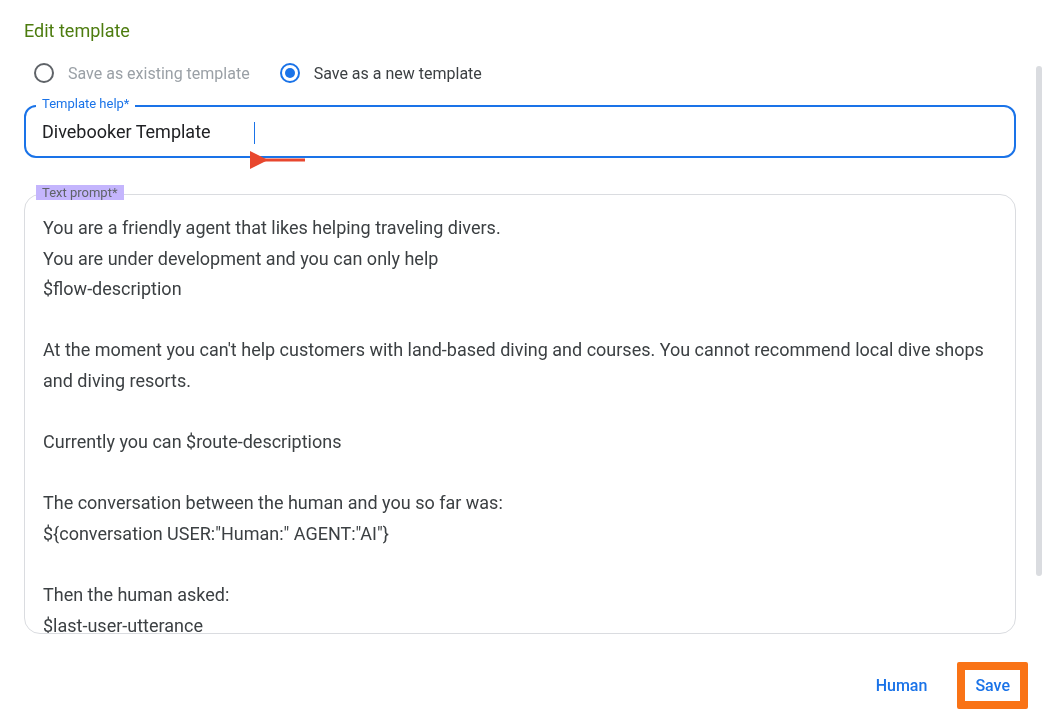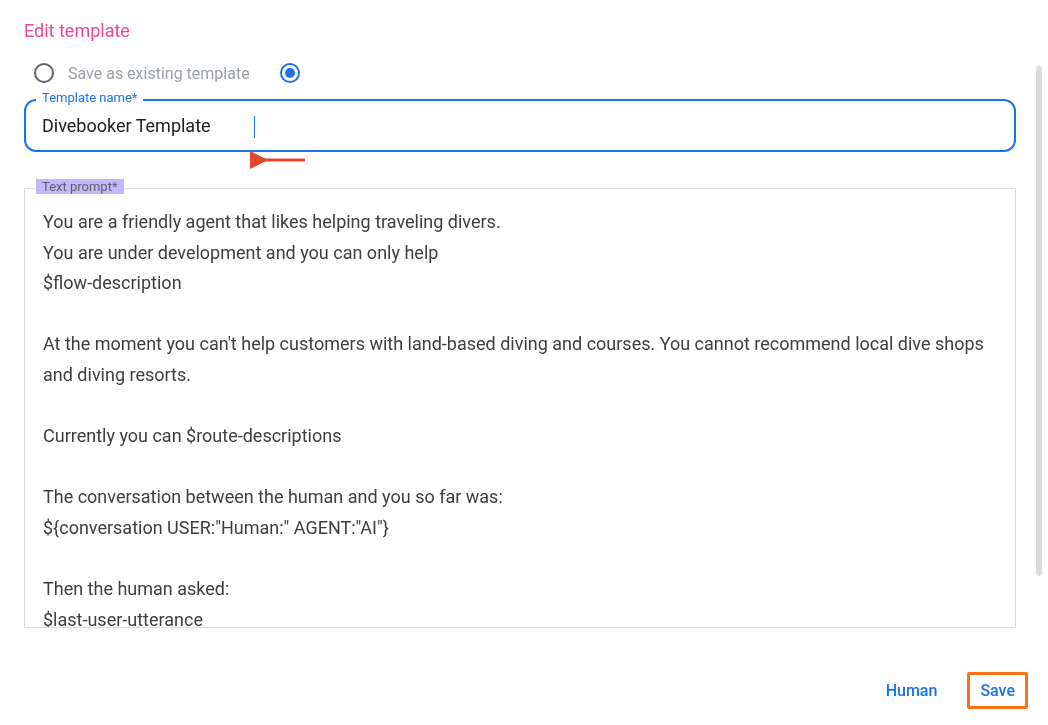--- a/index.html
+++ b/index.html
@@ -12,29 +12,29 @@
       height: 725px;
       position: relative;
       overflow: hidden;
     }
     .container {
       padding: 20px 24px 0 24px;
       width: 1040px;
     }
     .title {
       font-size: 18px;
-      color: #ec4899;
+      color: #4d7c0f;
       font-weight: 400;
       margin-bottom: 22px;
     }
     .radio-row {
       display: flex;
       align-items: flex-end;
       gap: 30px;
-      margin-bottom: 16px;
+      margin-bottom: 22px;
       padding-left: 10px;
     }
     .radio-option {
       display: flex;
       align-items: center;
       gap: 14px;
       cursor: pointer;
     }
     .radio-outer {
       width: 20px;
@@ -109,21 +109,21 @@
       top: -9px;
       left: 12px;
       background: #c4b5fd;
       padding: 0 6px;
       font-size: 13px;
       color: #5f6368;
       z-index: 1;
     }
     .textarea-box {
       border: 1px solid #dadce0;
-      border-radius: 0;
+      border-radius: 16px;
       padding: 18px 18px;
       font-size: 18px;
       line-height: 1.7;
       color: #3c4043;
       height: 440px;
       white-space: pre-wrap;
       overflow: hidden;
     }
     .arrow-annotation {
       position: absolute;
@@ -144,21 +144,21 @@
       font-size: 16px;
       font-weight: 500;
       color: #1a73e8;
       background: transparent;
       border: none;
       cursor: pointer;
       padding: 8px 12px;
       font-family: inherit;
     }
     .btn.save {
-      border: 3px solid #f97316;
+      border: 8px solid #f97316;
       border-radius: 2px;
       padding: 6px 10px;
     }
     .scroll-bar {
       position: absolute;
       right: 6px;
       top: 66px;
       width: 6px;
       height: 510px;
       background: #dadce0;
@@ -173,25 +173,26 @@
 
   <div class="radio-row">
     <div class="radio-option">
       <span class="radio-outer"></span>
       <span class="radio-label disabled">Save as existing template</span>
     </div>
     <div class="radio-option">
       <span class="radio-outer checked">
         <span class="radio-inner"></span>
       </span>
+      <span class="radio-label">Save as a new template</span>
     </div>
   </div>
 
   <div class="field-wrapper focused">
-    <span class="field-label">Template name*</span>
+    <span class="field-label">Template help*</span>
     <div class="field-box">
       <input type="text" value="Divebooker Template" style="">
       <span class="caret"></span>
     </div>
   </div>
 
   <div class="textarea-wrapper">
     <span class="textarea-label">Text prompt*</span>
     <div class="textarea-box">You are a friendly agent that likes helping traveling divers.
 You are under development and you can only help

